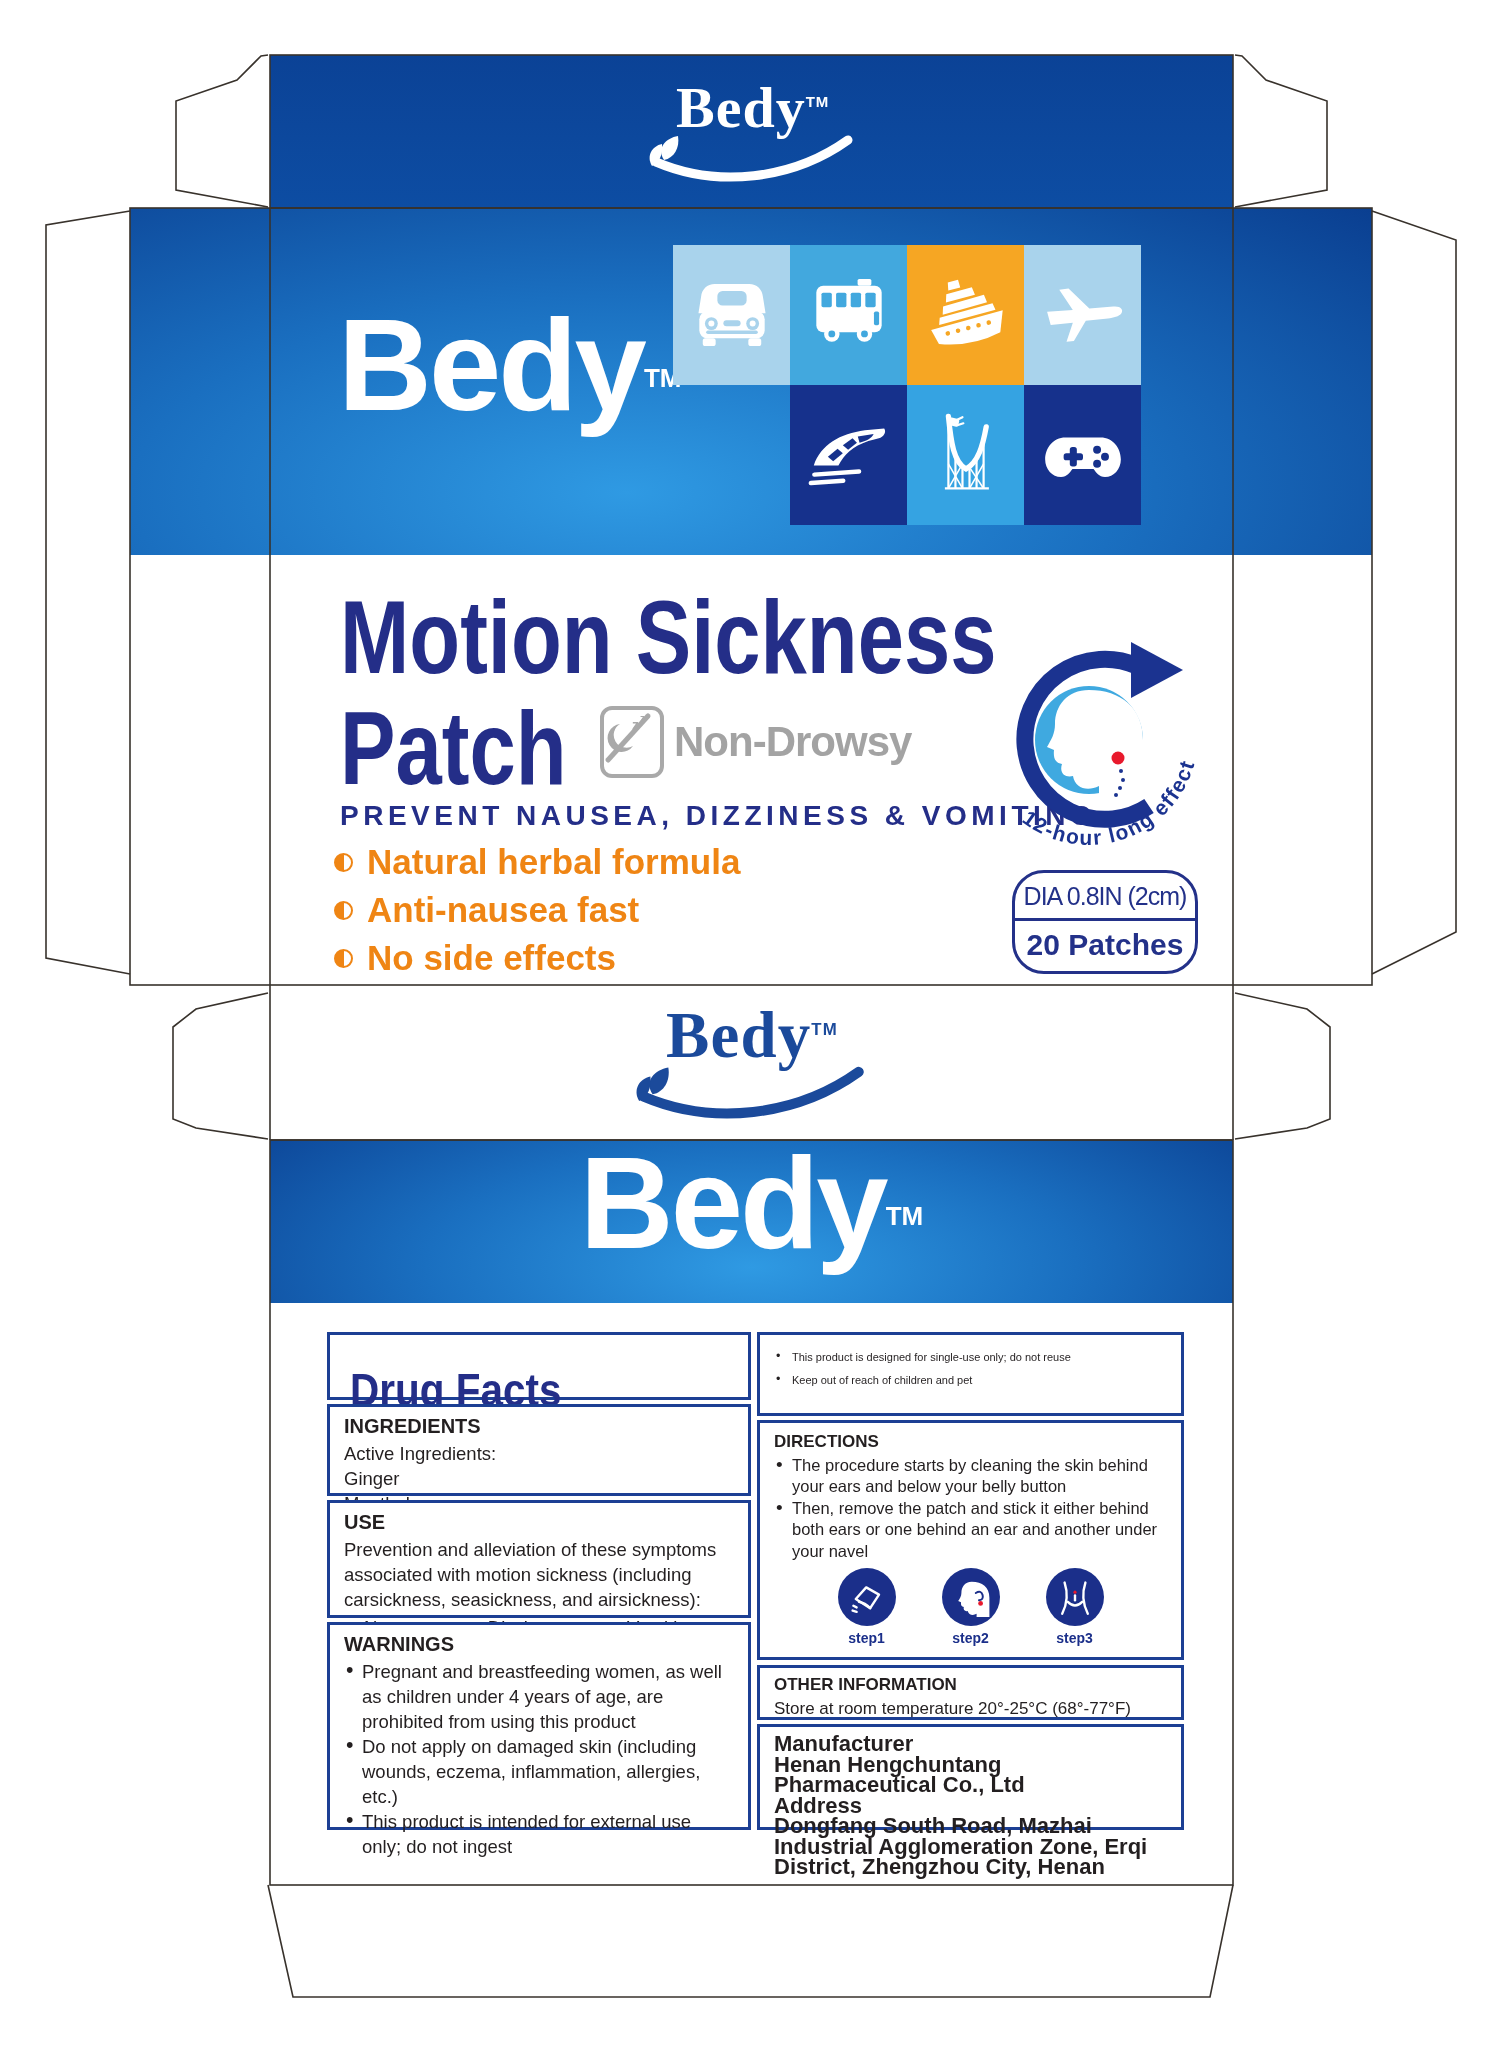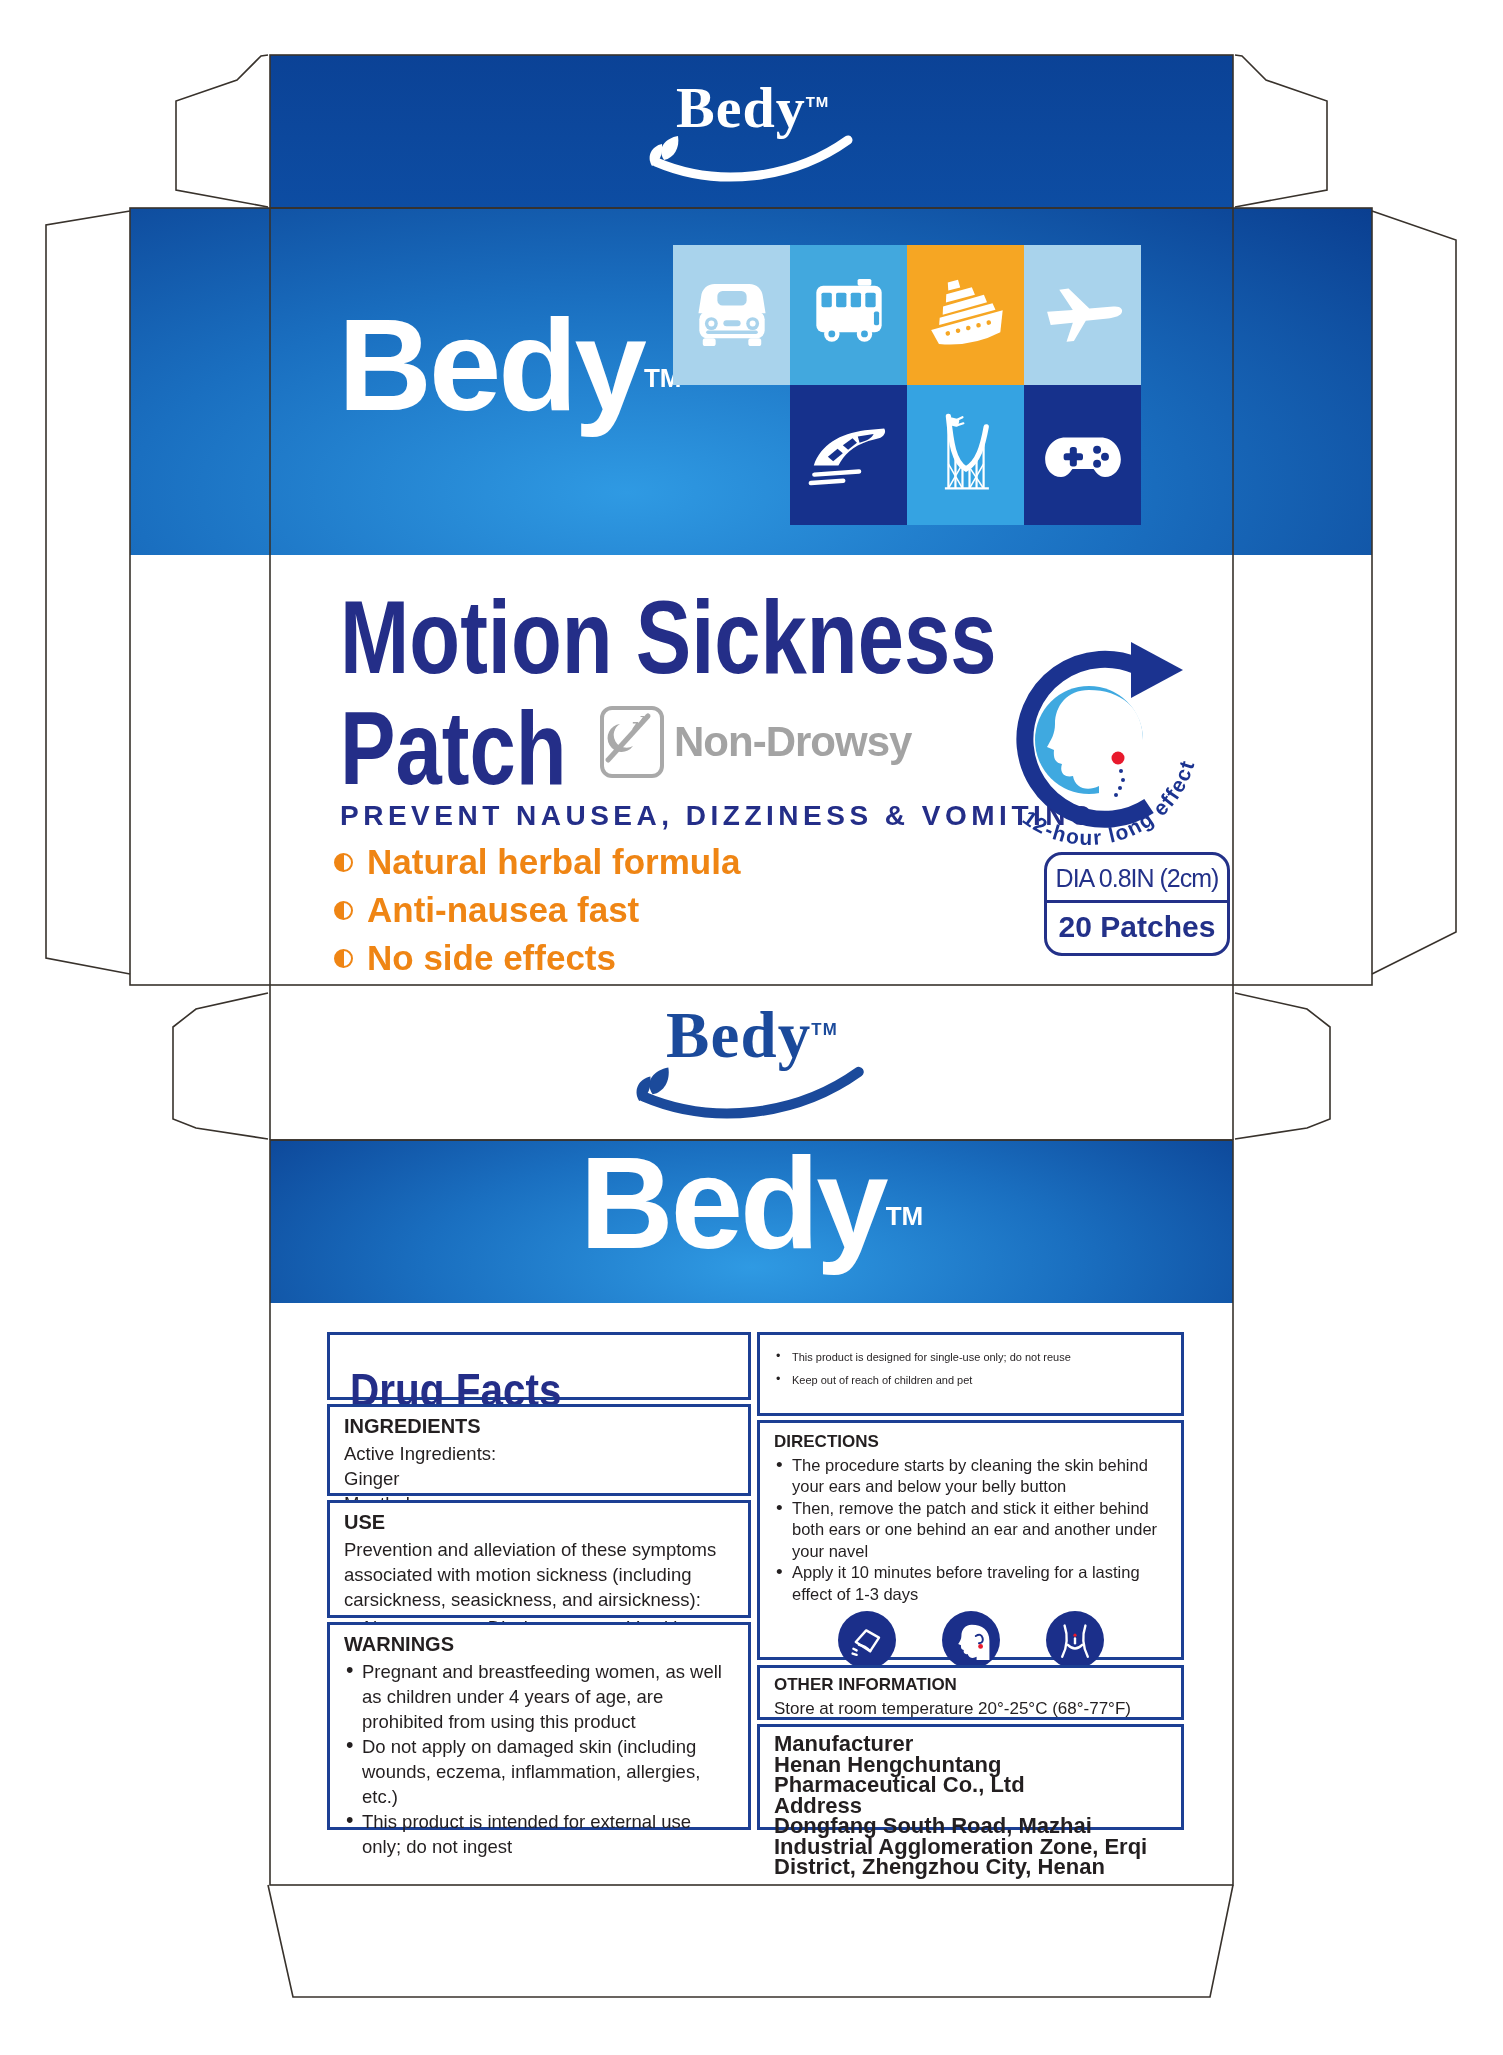--- a/index.html
+++ b/index.html
@@ -28,22 +28,22 @@
   .tile{width:117px;height:140px;display:flex;align-items:center;justify-content:center;}
   .headline{font-size:104px;font-weight:bold;color:#242e88;line-height:1;
     transform:scaleX(0.8);transform-origin:left top;white-space:nowrap;}
   .tagline{font-size:28px;font-weight:bold;color:#242e88;letter-spacing:4.5px;white-space:nowrap;}
   .fbullet{display:flex;align-items:center;gap:14px;font-size:35px;font-weight:600;color:#ef8514;white-space:nowrap;}
   .halfmoon{width:15px;height:15px;border-radius:50%;border:2px solid #ef8514;
     background:linear-gradient(90deg,#ef8514 52%,#ffffff 52%);flex:0 0 auto;}
   .nondrowsy{display:flex;align-items:center;gap:10px;color:#a3a3a3;}
   .nd-box{width:56px;height:64px;border:4px solid #a9a9a9;border-radius:12px;position:relative;}
   .nd-text{font-size:42px;font-weight:600;letter-spacing:-1px;}
-  .dia-box{left:1012px;top:852px;width:180px;height:98px;border:3px solid #233189;border-radius:18px;
-    background:#fff;color:#233189;text-align:center;margin-left:32px;}
+  .dia-box{left:1012px;top:870px;width:180px;height:98px;border:3px solid #233189;border-radius:32px;
+    background:#fff;color:#233189;text-align:center;}
   .dia-row1{height:45px;line-height:47px;font-size:25px;font-weight:500;border-bottom:3px solid #233189;
     letter-spacing:-1px;white-space:nowrap;}
   .dia-row2{height:47px;line-height:48px;font-size:30px;font-weight:bold;}
   
   .back-bedy{left:0;top:1138px;width:1503px;text-align:center;}
   .back-bedy .inner{display:inline-block;font-size:130px;font-weight:bold;color:#fff;letter-spacing:-3px;line-height:1;}
   .dfbox{position:absolute;border:3px solid #1c3f94;background:#fff;box-sizing:border-box;
     color:#231f20;}
   .colL{left:327px;width:424px;}
   .colR{left:757px;width:427px;}
@@ -280,21 +280,20 @@
       <li>This product is designed for single-use only; do not reuse</li>
       <li>Keep out of reach of children and pet</li>
     </ul>
   </div>
 
   <div class="dfbox colR bodytxt-sm" style="top:1420px;height:240px;padding:8px 14px;">
     <div class="sec-h" style="font-size:17px;">DIRECTIONS</div>
     <ul class="dots">
       <li>The procedure starts by cleaning the skin behind your ears and below your belly button</li>
       <li>Then, remove the patch and stick it either behind both ears or one behind an ear and another under your navel</li>
-      <li>Apply it 10 minutes before traveling for a lasting effect of 1-3 days</li>
     </ul>
     <div class="steps-row">
       <div class="step">
         <span class="step-circle">
           <svg width="40" height="40" viewBox="0 0 100 100" stroke="#fff" fill="none" stroke-width="6" stroke-linecap="round" stroke-linejoin="round">
             <path d="M22 55 L48 26 L80 44 L58 78 Z"></path>
             <path d="M58 78 C50 70 40 64 30 62"></path>
             <path d="M16 72 l8 4 M14 84 l10 3"></path>
           </svg>
         </span>

